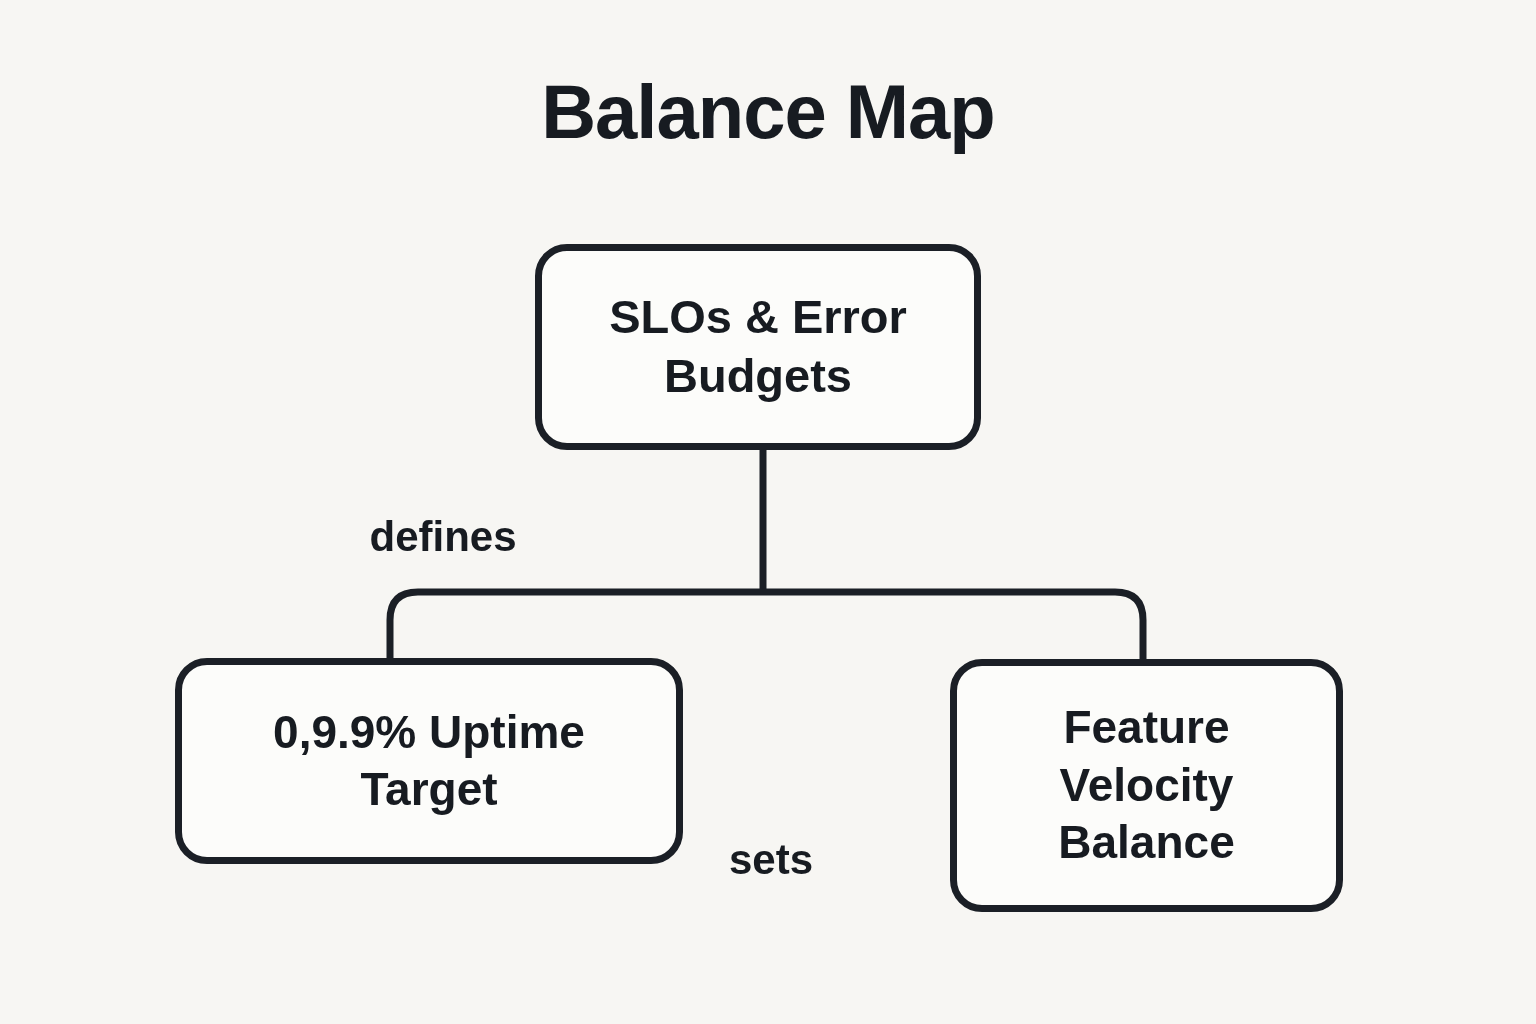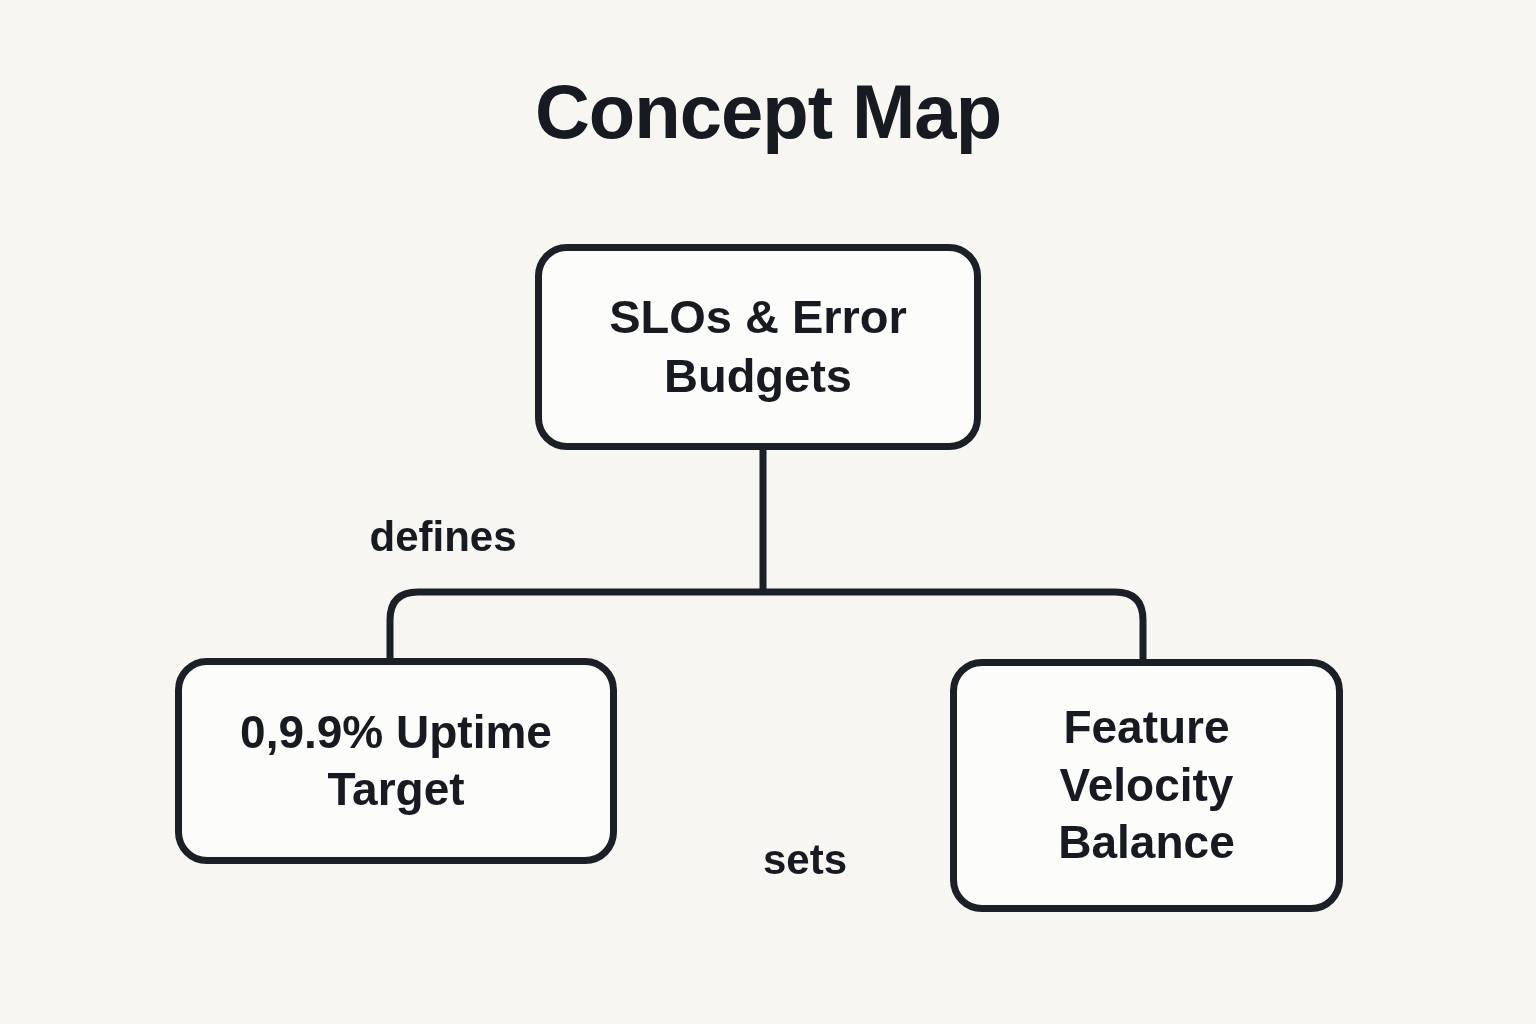--- a/index.html
+++ b/index.html
@@ -48,48 +48,48 @@
     font-weight:700;
     color:var(--text);
     line-height:1.25;
   }
   .node-root{
     left:535px;top:244px;width:446px;height:206px;
     font-size:47px;
     padding:0 30px;
   }
   .node-left{
-    left:175px;top:658px;width:442px;height:206px;
+    left:175px;top:658px;width:508px;height:206px;
     font-size:46px;
     padding:0 20px;
   }
   .node-right{
     left:950px;top:659px;width:393px;height:253px;
     font-size:46px;
     padding:0 34px;
   }
 
   .edge-label{
     position:absolute;
     font-size:42px;
     font-weight:700;
     color:var(--text);
     transform:translate(-50%,-50%);
     white-space:nowrap;
   }
   .edge-label-defines{left:443px;top:537px;}
   .edge-label-maintains{left:1083px;top:537px;}
-  .edge-label-sets{left:805px;top:860px;}
+  .edge-label-sets{left:771px;top:860px;}
 </style>
 </head>
 <body>
 
 <div class="canvas">
 
-  <div class="title">Concept Map</div>
+  <div class="title">Balance Map</div>
 
   <svg class="connectors" viewBox="0 0 1536 1024">
 
     <path d="M 763 450 L 763 592"></path>
 
     <path d="M 390 658 L 390 620 Q 390 592 418 592 L 1115 592 Q 1143 592 1143 620 L 1143 662"></path>
   </svg>
 
   <div class="node node-root">
     <span>SLOs &amp; Error Budgets</span>

